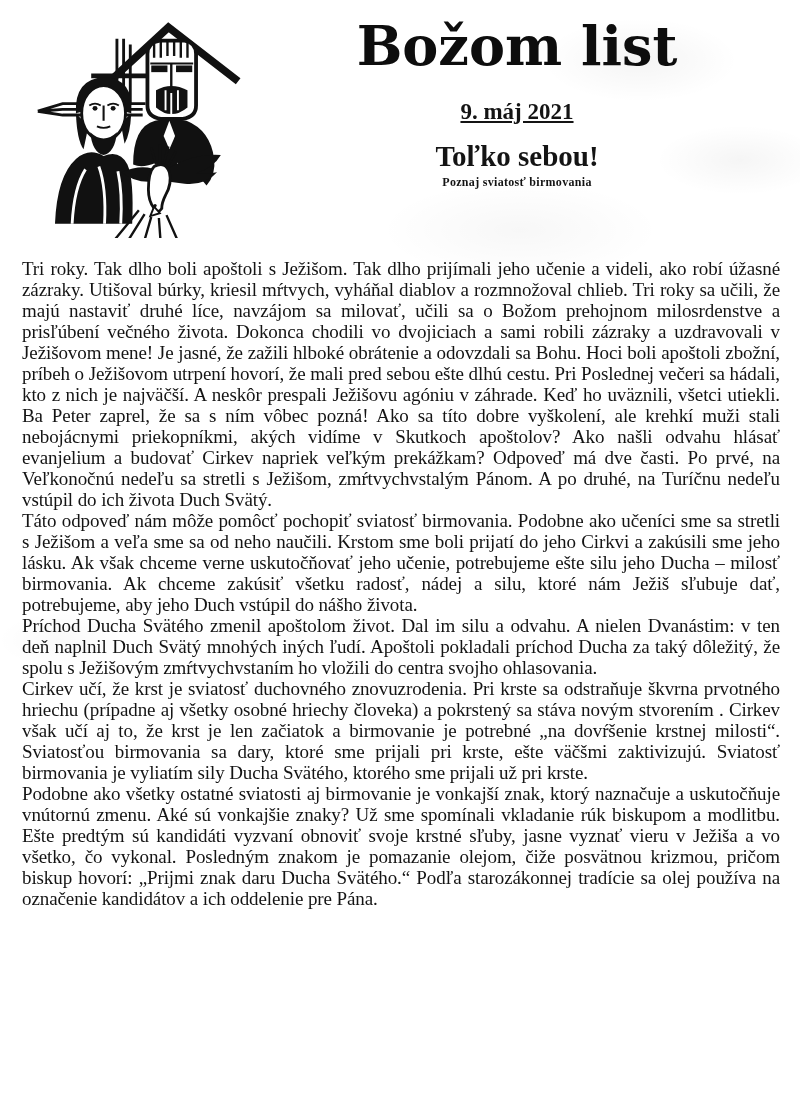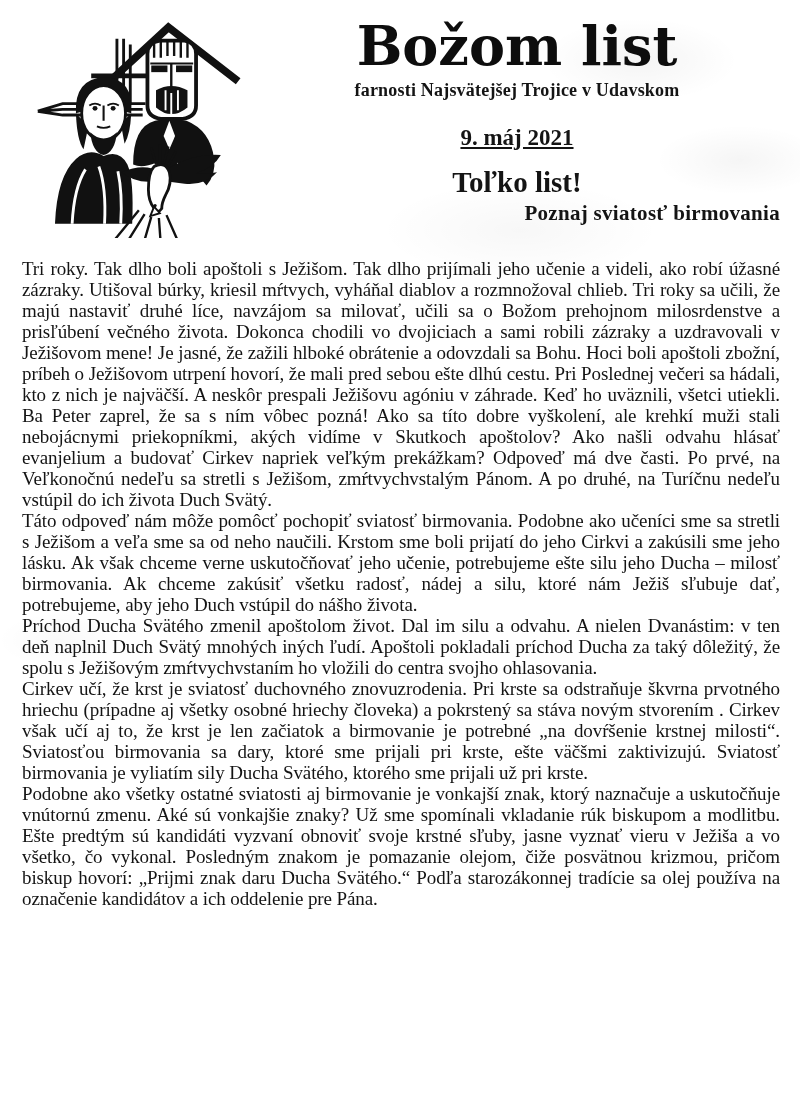--- a/index.html
+++ b/index.html
@@ -53,23 +53,22 @@
   }
   .article-title {
     margin: 16px 0 0 0;
     font-weight: bold;
     font-size: 29px;
     line-height: 1.05;
   }
   .article-subtitle {
     margin-top: 4px;
     font-weight: bold;
-    font-size: 21px;
+    font-size: 12px;
     letter-spacing: 0.3px;
-    text-align: right;
   }
 
   .body-text {
     margin-top: 12px;
     font-size: 19px;
     line-height: 21px;
     text-align: justify;
     letter-spacing: -0.1px;
   }
   .body-text p { margin: 0; }
@@ -126,23 +125,22 @@
         <path d="M134 160 Q146 154 150 166 Q153 178 146 190 Q142 198 142 204 Q138 210 134 204 Q128 196 128 184 Q128 166 134 160 Z" fill="#fff" stroke="#111" stroke-width="3"></path>
         <path d="M134 202 L130 212 L140 209 Z" fill="#fff" stroke="#111" stroke-width="2"></path>
         <circle cx="135" cy="201" r="1.7" fill="#111"></circle>
 
         <path class="ink" d="M118 206 L90 240 M124 210 L104 242 M131 213 L122 244 M139 214 L141 242 M147 211 L158 236" stroke-width="2.5"></path>
       </svg>
     </div>
 
     <div class="masthead-text">
       <h1 class="nl-title">Božom list</h1>
-      <div class="nl-subtitle">farnosti Najsvätejšej Trojice v Udavskom</div>
       <div class="issue-date">9. máj 2021</div>
-      <h2 class="article-title">Toľko list!</h2>
+      <h2 class="article-title">Toľko sebou!</h2>
       <div class="article-subtitle">Poznaj sviatosť birmovania</div>
     </div>
 
   </header>
 
   <main class="body-text">
     <p>Tri roky. Tak dlho boli apoštoli s Ježišom. Tak dlho prijímali jeho učenie a videli, ako robí úžasné zázraky. Utišoval búrky, kriesil mŕtvych, vyháňal diablov a rozmnožoval chlieb. Tri roky sa učili, že majú nastaviť druhé líce, navzájom sa milovať, učili sa o Božom prehojnom milosrdenstve a prisľúbení večného života. Dokonca chodili vo dvojiciach a sami robili zázraky a uzdravovali v Ježišovom mene! Je jasné, že zažili hlboké obrátenie a odovzdali sa Bohu. Hoci boli apoštoli zbožní, príbeh o Ježišovom utrpení hovorí, že mali pred sebou ešte dlhú cestu. Pri Poslednej večeri sa hádali, kto z nich je najväčší. A neskôr prespali Ježišovu agóniu v záhrade. Keď ho uväznili, všetci utiekli. Ba Peter zaprel, že sa s ním vôbec pozná! Ako sa títo dobre vyškolení, ale krehkí muži stali nebojácnymi priekopníkmi, akých vidíme v Skutkoch apoštolov? Ako našli odvahu hlásať evanjelium a budovať Cirkev napriek veľkým prekážkam? Odpoveď má dve časti. Po prvé, na Veľkonočnú nedeľu sa stretli s Ježišom, zmŕtvychvstalým Pánom. A po druhé, na Turíčnu nedeľu vstúpil do ich života Duch Svätý.</p>
     <p>Táto odpoveď nám môže pomôcť pochopiť sviatosť birmovania. Podobne ako učeníci sme sa stretli s Ježišom a veľa sme sa od neho naučili. Krstom sme boli prijatí do jeho Cirkvi a zakúsili sme jeho lásku. Ak však chceme verne uskutočňovať jeho učenie, potrebujeme ešte silu jeho Ducha – milosť birmovania. Ak chceme zakúsiť všetku radosť, nádej a silu, ktoré nám Ježiš sľubuje dať, potrebujeme, aby jeho Duch vstúpil do nášho života.</p>
     <p>Príchod Ducha Svätého zmenil apoštolom život. Dal im silu a odvahu. A nielen Dvanástim: v ten deň naplnil Duch Svätý mnohých iných ľudí. Apoštoli pokladali príchod Ducha za taký dôležitý, že spolu s Ježišovým zmŕtvychvstaním ho vložili do centra svojho ohlasovania.</p>
     <p>Cirkev učí, že krst je sviatosť duchovného znovuzrodenia. Pri krste sa odstraňuje škvrna prvotného hriechu (prípadne aj všetky osobné hriechy človeka) a pokrstený sa stáva novým stvorením . Cirkev však učí aj to, že krst je len začiatok a birmovanie je potrebné „na dovŕšenie krstnej milosti“. Sviatosťou birmovania sa dary, ktoré sme prijali pri krste, ešte väčšmi zaktivizujú. Sviatosť birmovania je vyliatím sily Ducha Svätého, ktorého sme prijali už pri krste.</p>

